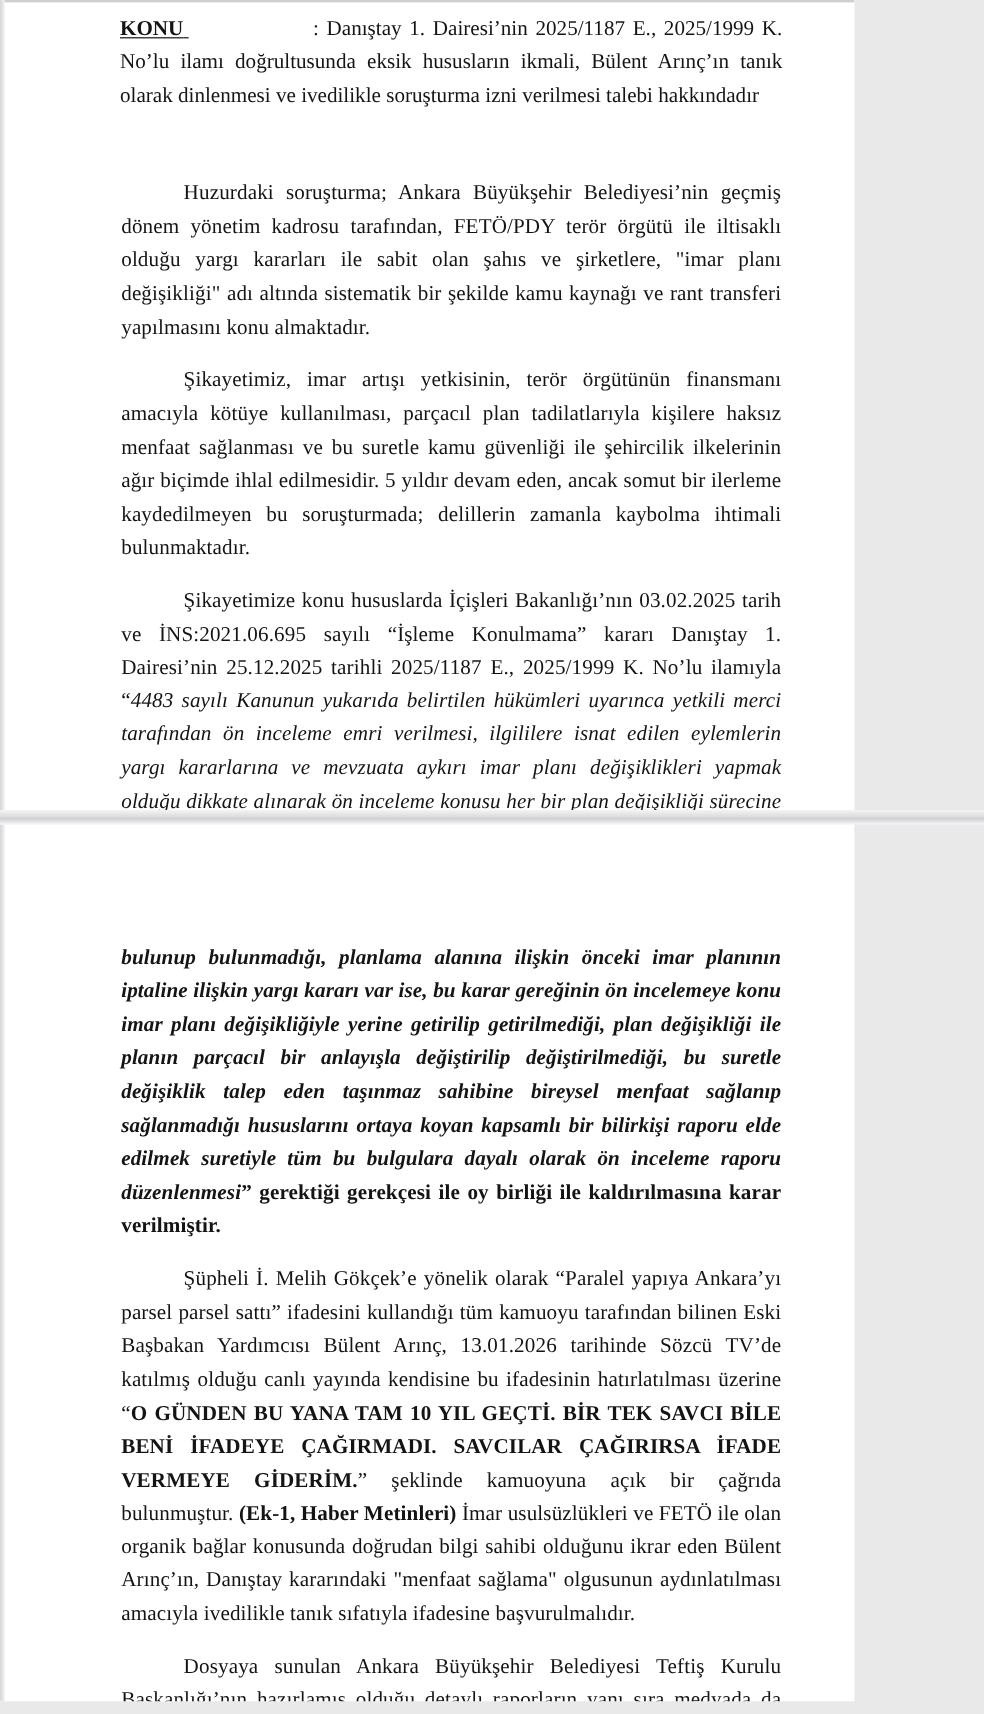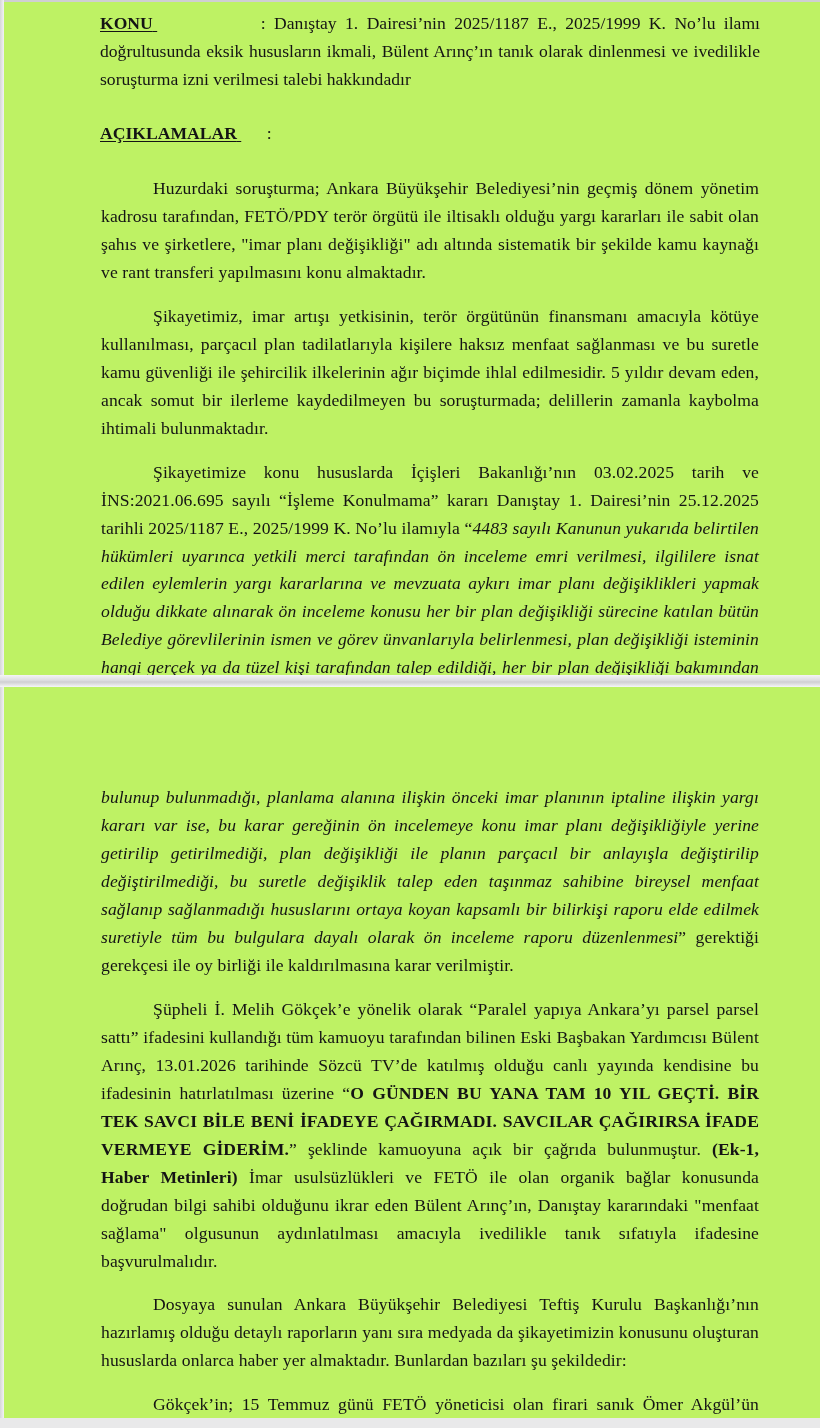--- a/index.html
+++ b/index.html
@@ -13,22 +13,22 @@
     color: #141414;
     -webkit-font-smoothing: antialiased;
   }
   .doc-viewer {
     width: 820px;
     position: relative;
     background: #e9e9ea;
   }
   .page {
     position: relative;
-    background: #bef264;
-    width: 820px;
+    background: #ffffff;
+    width: 712px;
     box-sizing: border-box;
     padding: 0 60px 0 100px;
     overflow: hidden;
   }
   .page-edge-left {
     position: absolute;
     left: 0; top: 0; bottom: 0;
     width: 4px;
     background: linear-gradient(to right, #d6d6d8, #f2f2f3);
   }
@@ -53,21 +53,21 @@
   }
 
   p.para {
     margin: 1px;
     text-align: justify;
     font-size: 17.6px;
     line-height: 1.59;
     text-indent: 52px;
     letter-spacing: 0.1px;
   }
-  p.para.noindent { text-indent: 0; }
+  p.para.noindent { text-indent: 0; font-weight: bold; }
   p.spacer-sm { height: 26px; margin: 0; }
   p.spacer-xs { height: 14px; margin: 0; }
 
   .heading-line {
     margin: 0;
     font-size: 17.6px;
     line-height: 1.59;
     text-align: justify;
     text-indent: 0;
   }
@@ -93,21 +93,20 @@
 <div class="doc-viewer">
 
   <div class="page page-one">
     <div class="page-top-rule"></div>
     <div class="page-edge-left"></div>
 
     <p class="heading-line"><span class="hd-label">KONU</span><span class="hd-pad w-konu">&nbsp;</span><span>:</span> <span>Danıştay 1. Dairesi’nin 2025/1187 E., 2025/1999 K. No’lu ilamı doğrultusunda eksik hususların ikmali, Bülent Arınç’ın tanık olarak dinlenmesi ve ivedilikle soruşturma izni verilmesi talebi hakkındadır</span></p>
 
     <p class="spacer-sm"></p>
 
-    <p class="heading-line"><span class="hd-label">AÇIKLAMALAR</span><span class="hd-pad w-acik">&nbsp;</span><span>:</span></p>
 
     <p class="spacer-sm"></p>
 
     <p class="para">Huzurdaki soruşturma; Ankara Büyükşehir Belediyesi’nin geçmiş dönem yönetim kadrosu tarafından, FETÖ/PDY terör örgütü ile iltisaklı olduğu yargı kararları ile sabit olan şahıs ve şirketlere, "imar planı değişikliği" adı altında sistematik bir şekilde kamu kaynağı ve rant transferi yapılmasını konu almaktadır.</p>
 
     <p class="spacer-xs"></p>
 
     <p class="para">Şikayetimiz, imar artışı yetkisinin, terör örgütünün finansmanı amacıyla kötüye kullanılması, parçacıl plan tadilatlarıyla kişilere haksız menfaat sağlanması ve bu suretle kamu güvenliği ile şehircilik ilkelerinin ağır biçimde ihlal edilmesidir. 5 yıldır devam eden, ancak somut bir ilerleme kaydedilmeyen bu soruşturmada; delillerin zamanla kaybolma ihtimali bulunmaktadır.</p>
 
     <p class="spacer-xs"></p>

